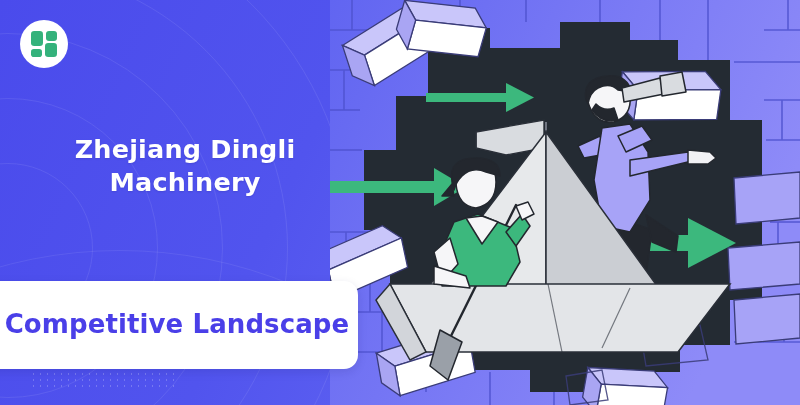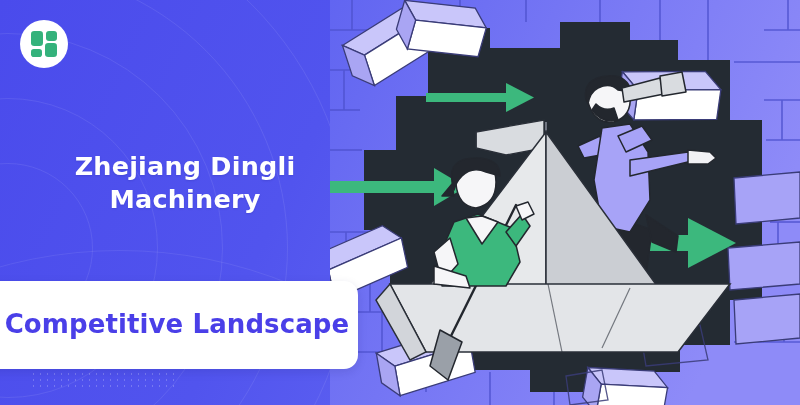--- a/index.html
+++ b/index.html
@@ -55,21 +55,21 @@
     position:absolute; left:20px; top:20px;
     width:48px; height:48px;
     border-radius:50%;
     background:#ffffff;
     display:flex; align-items:center; justify-content:center;
   }
 
   
   .headline {
     position:absolute;
-    left:0; top:150px;
+    left:0; top:133px;
     width:370px;
     text-align:center;
     color:#ffffff;
     font-size:25.5px;
     font-weight:bold;
     line-height:1.28;
     letter-spacing:0.2px;
     text-shadow:0 1px 2px rgba(30,30,120,0.18);
   }
 

